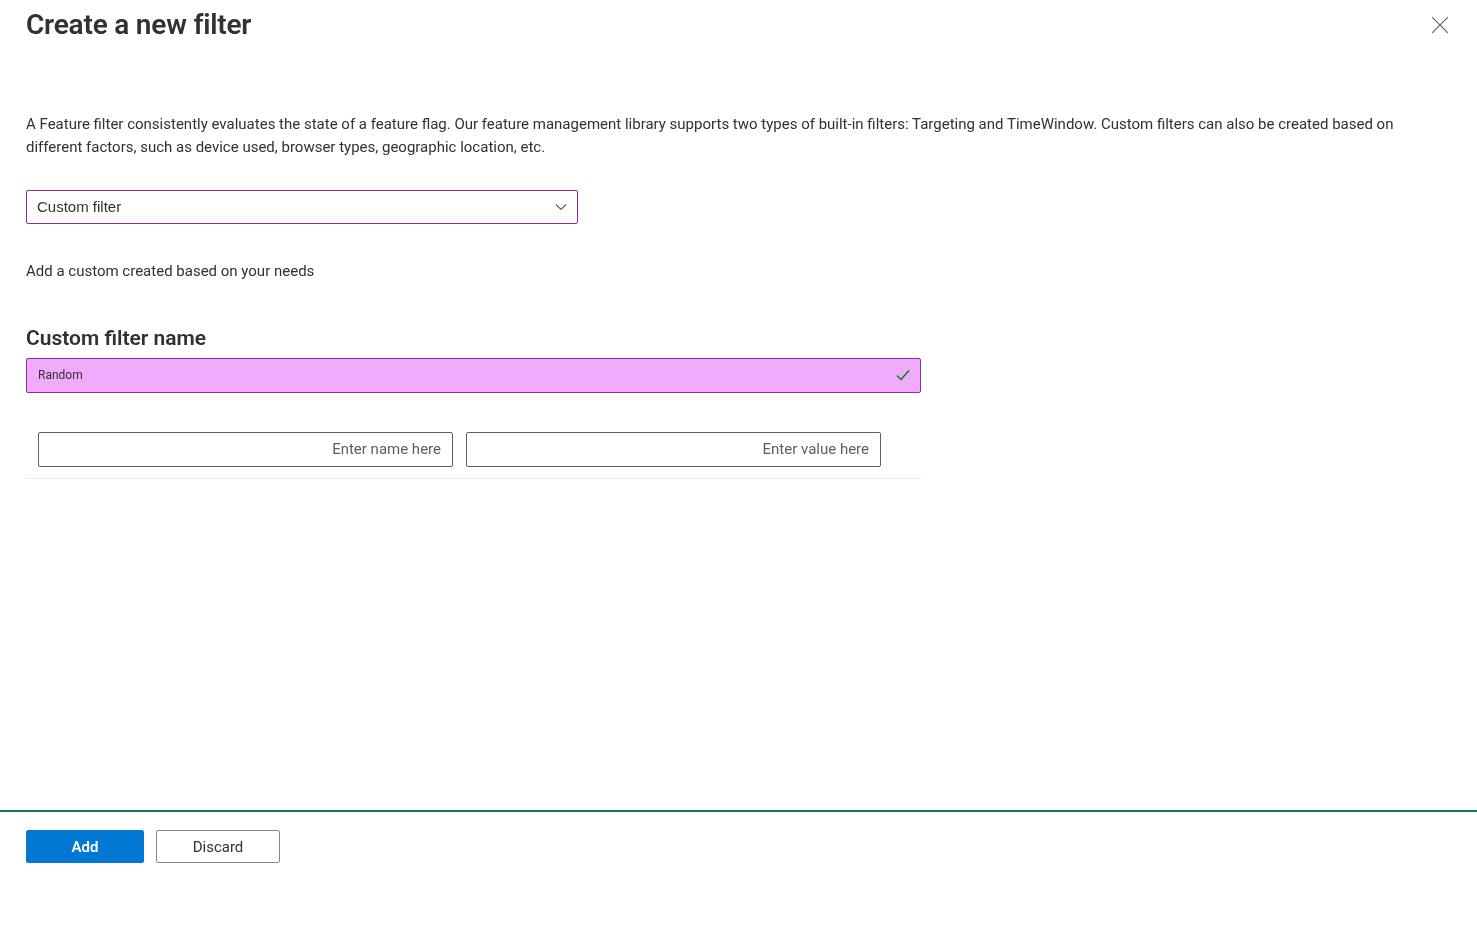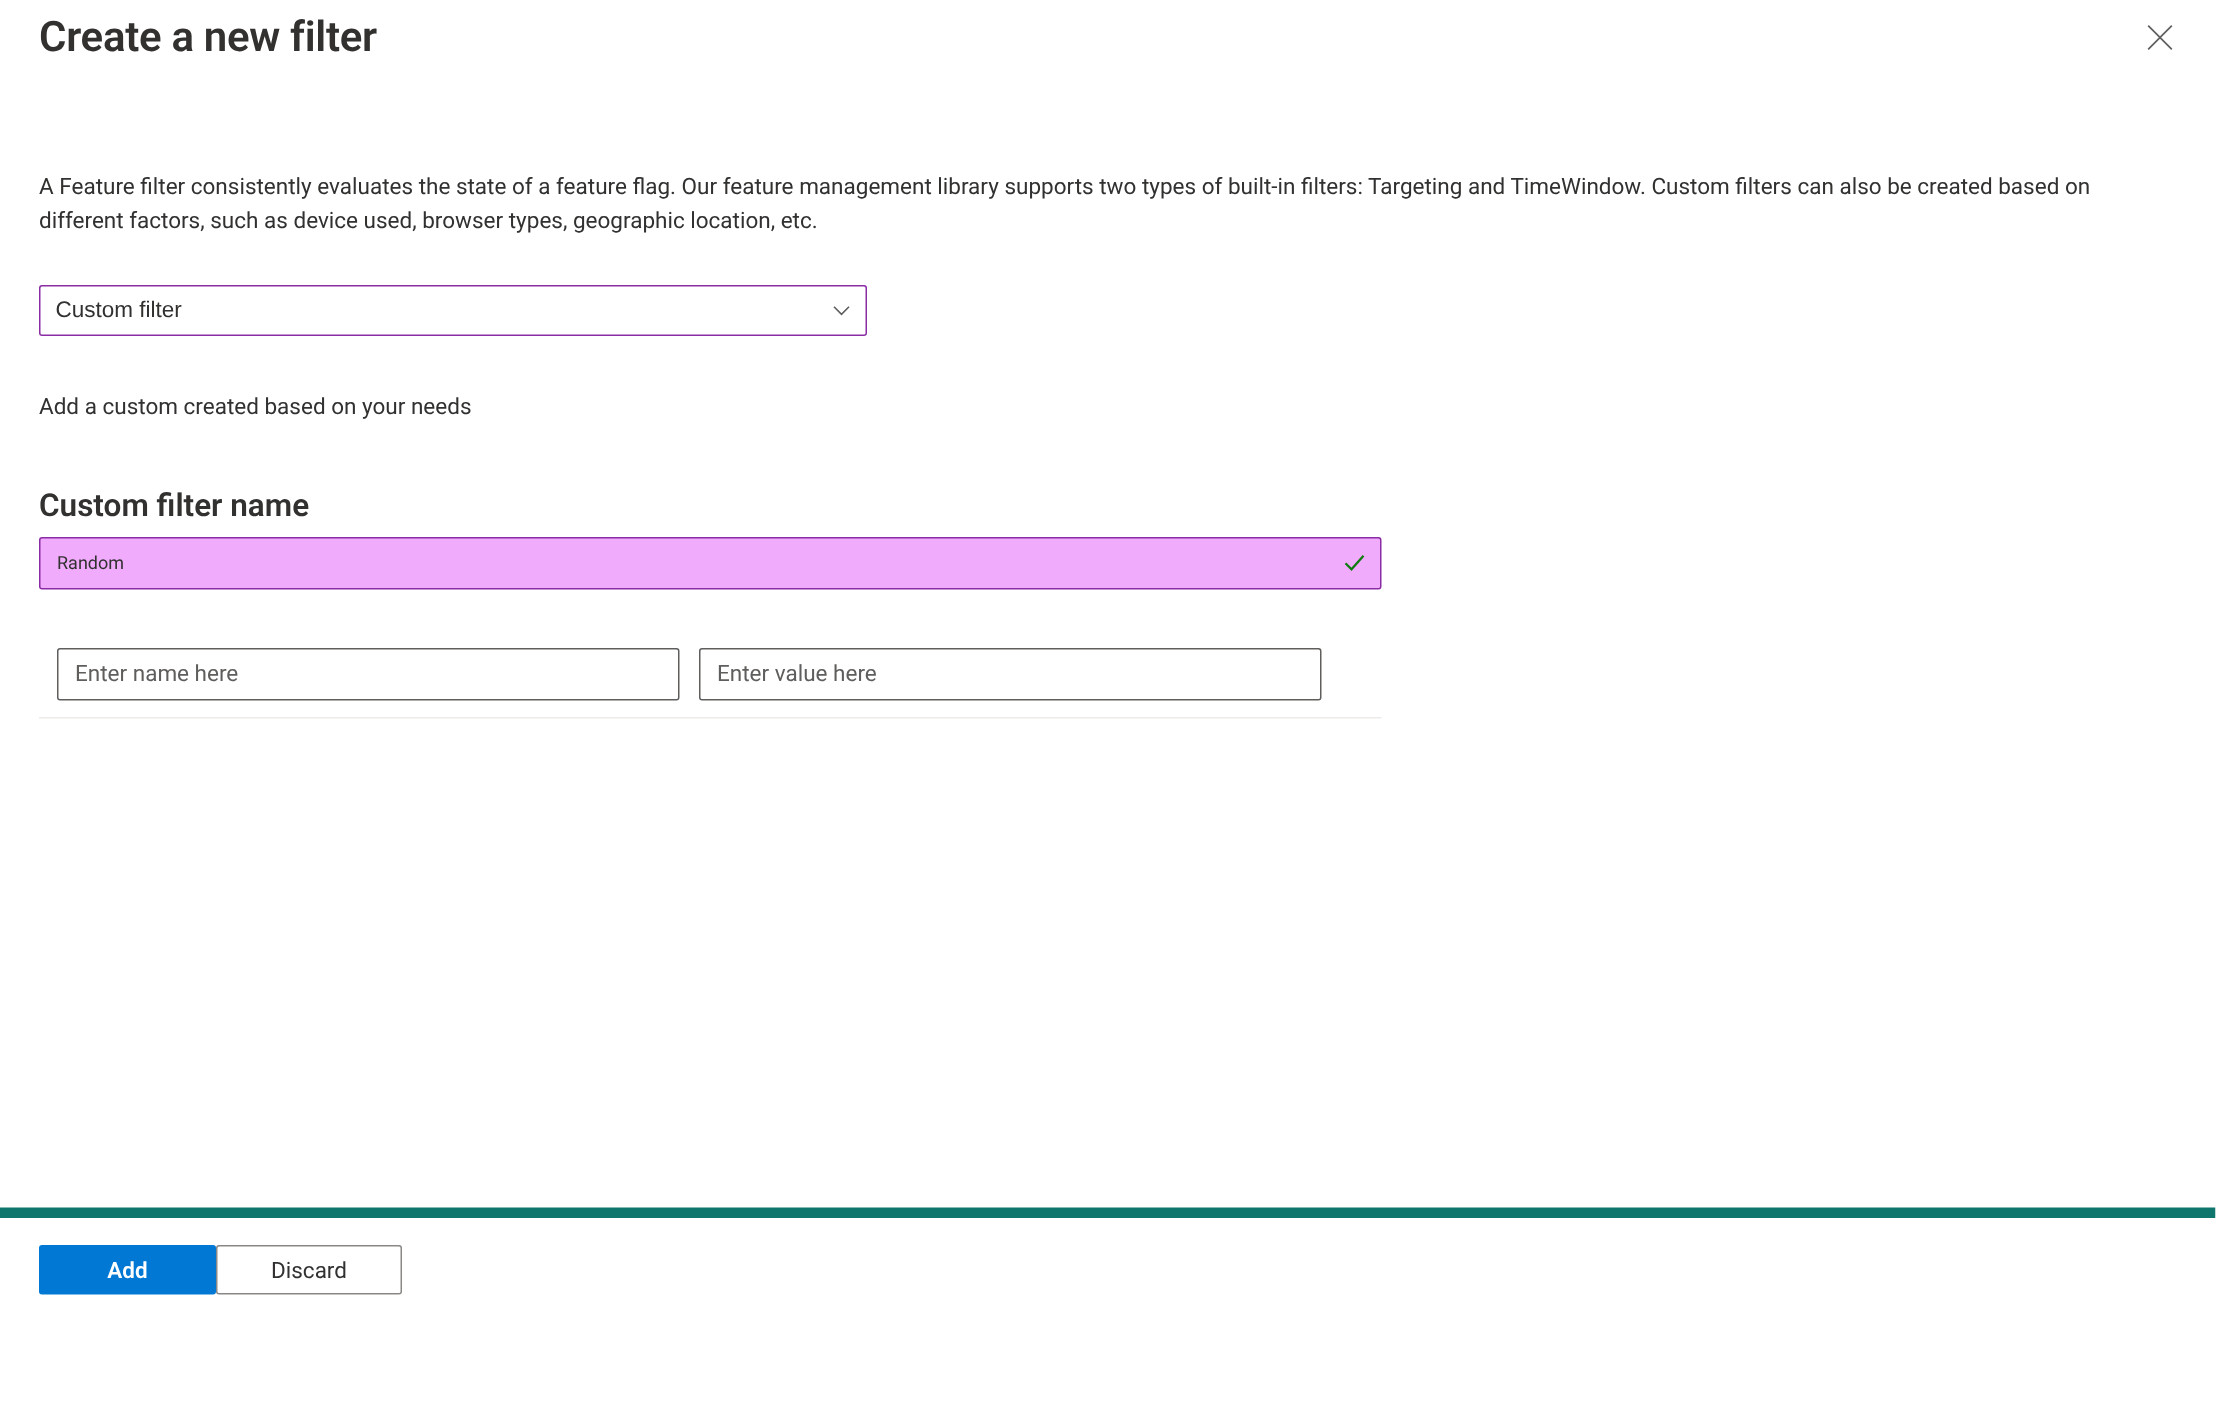--- a/index.html
+++ b/index.html
@@ -165,38 +165,40 @@
     .param-input {
       height: 35px;
       border: 1px solid #605e5c;
       border-radius: 2px;
       background: #ffffff;
       padding: 0 11px;
       font-size: 15px;
       color: #323130;
       font-family: inherit;
       outline: none;
+      text-align: right;
     }
     .param-input::placeholder {
       color: #605e5c;
     }
     .param-input-name {
       width: 415px;
     }
     .param-input-value {
       width: 415px;
     }
     .footer {
       position: absolute;
       left: 0;
       right: 0;
       bottom: 72px;
-      border-top: 7px solid #0f766e;
+      border-top: 2px solid #0f766e;
       padding: 18px 26px 0 26px;
       display: flex;
+      gap: 12px;
     }
     .btn {
       height: 33px;
       min-width: 118px;
       border-radius: 2px;
       font-size: 15px;
       font-family: inherit;
       cursor: pointer;
       padding: 0 20px;
     }

